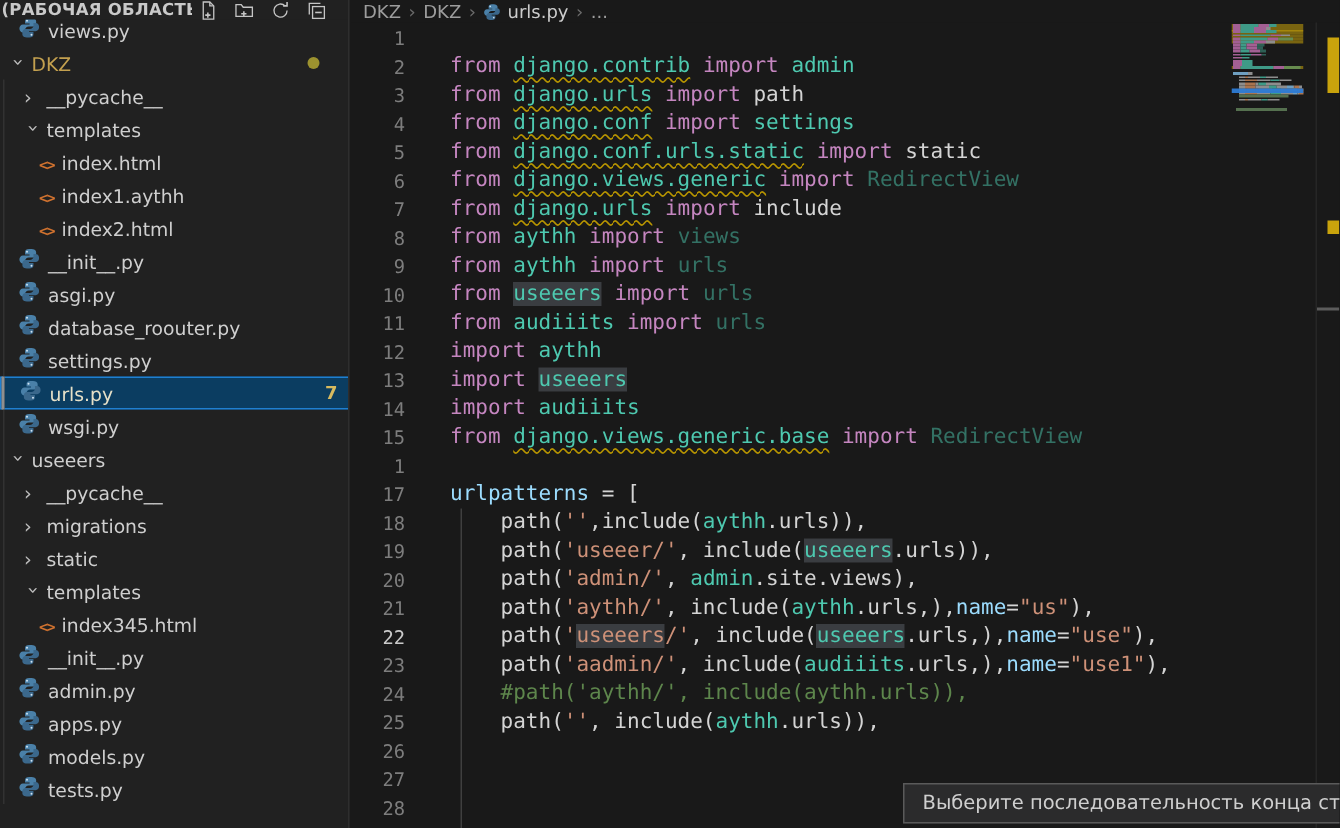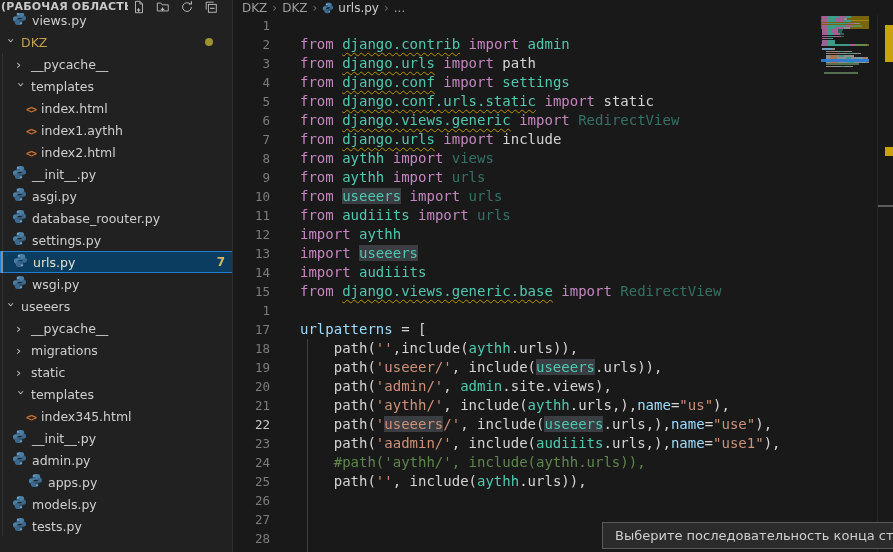--- a/index.html
+++ b/index.html
@@ -227,21 +227,21 @@
         </div>
         <div class="row" style="top: 449px; padding-left: 12px;">
           <span><svg class="pyicon" viewBox="0 0 16 16">
               <path fill="#4a80a8" d="M7.9 1C6.1 1 5 1.9 5 3.2V5h3.2v.6H3.5C2.1 5.6 1 6.8 1 8.5S2.1 11.3 3.5 11.3H5V9.6C5 8.2 6.2 7.1 7.7 7.1h3c1.2 0 2.2-1 2.2-2.2V3.2C12.9 1.9 11.3 1 9.6 1z"></path>
               <path fill="#3b688c" d="M8.1 15c1.8 0 2.9-.9 2.9-2.2V11H7.8v-.6h4.7c1.4 0 2.5-1.2 2.5-2.9S13.9 4.7 12.5 4.7H11v1.7C11 7.8 9.8 8.9 8.3 8.9h-3c-1.2 0-2.2 1-2.2 2.2v1.7C3.1 14.1 4.7 15 6.4 15z"></path>
               <circle fill="#cfe3f2" cx="6.4" cy="3" r=".7"></circle>
               <circle fill="#cfe3f2" cx="9.6" cy="13" r=".7"></circle>
             </svg></span>
           <span class="label">admin.py</span>
         </div>
-        <div class="row" style="top: 471px; padding-left: 28px;">
+        <div class="row" style="top: 471px; padding-left: 12px;">
           <span><svg class="pyicon" viewBox="0 0 16 16">
               <path fill="#4a80a8" d="M7.9 1C6.1 1 5 1.9 5 3.2V5h3.2v.6H3.5C2.1 5.6 1 6.8 1 8.5S2.1 11.3 3.5 11.3H5V9.6C5 8.2 6.2 7.1 7.7 7.1h3c1.2 0 2.2-1 2.2-2.2V3.2C12.9 1.9 11.3 1 9.6 1z"></path>
               <path fill="#3b688c" d="M8.1 15c1.8 0 2.9-.9 2.9-2.2V11H7.8v-.6h4.7c1.4 0 2.5-1.2 2.5-2.9S13.9 4.7 12.5 4.7H11v1.7C11 7.8 9.8 8.9 8.3 8.9h-3c-1.2 0-2.2 1-2.2 2.2v1.7C3.1 14.1 4.7 15 6.4 15z"></path>
               <circle fill="#cfe3f2" cx="6.4" cy="3" r=".7"></circle>
               <circle fill="#cfe3f2" cx="9.6" cy="13" r=".7"></circle>
             </svg></span>
           <span class="label">apps.py</span>
         </div>
         <div class="row" style="top: 493px; padding-left: 12px;">
           <span><svg class="pyicon" viewBox="0 0 16 16">

